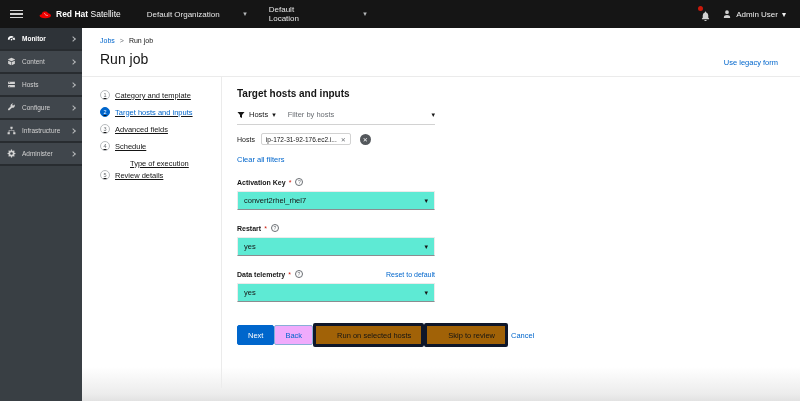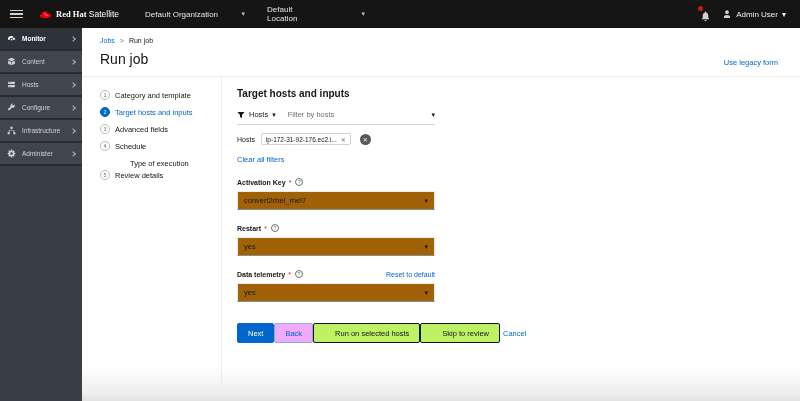--- a/index.html
+++ b/index.html
@@ -6,21 +6,21 @@
   html,body { width:800px; height:401px; overflow:hidden; background:#fff;
     font-family:"Liberation Sans","DejaVu Sans",sans-serif; color:#151515; }
 
   
   .masthead { position:absolute; top:0; left:0; width:800px; height:28px;
     background:#151515; display:flex; align-items:center; color:#fff; z-index:30; }
   .hamburger { margin-left:10px; width:13px; cursor:pointer; }
   .hamburger div { height:1.5px; background:#d2d2d2; margin:2.2px 0; }
   .brand { display:flex; align-items:center; gap:4px; margin-left:15px; }
   .brand-text { font-size:8.5px; color:#fff; white-space:nowrap; }
-  .brand-text b { font-weight:bold;font-family:Liberation Serif, serif; }
+  .brand-text b { font-weight:bold; }
   .mast-select { display:flex; align-items:center; justify-content:space-between;
     font-size:8px; color:#e6e6e6; cursor:pointer; }
   .mast-select .caret { color:#b5b8ba; font-size:7px; margin-left:6px; }
   .sel-org { margin-left:26px; width:100px; }
   .sel-loc { margin-left:22px; width:98px;gap:48px; }
   .mast-right { margin-left:auto; display:flex; align-items:center; gap:11px; margin-right:14px; }
   .bell-wrap { position:relative; width:11px; height:12px; cursor:pointer; }
   .bell-badge { position:absolute; top:-2px; left:-2px; width:5px; height:5px;
     border-radius:50%; background:#c9190b; }
   .user-menu { display:flex; align-items:center; gap:4px; font-size:8px; color:#f0f0f0; cursor:pointer; }
@@ -41,21 +41,21 @@
   .content { position:absolute; top:28px; left:82px; right:0; bottom:0; background:#fff; }
   .breadcrumb { padding:9px 0 0 18px; font-size:7px; color:#6a6e73;
     display:flex; align-items:center; gap:5px; }
   .bc-link { color:#0066cc; cursor:pointer; }
   .title-row { display:flex; align-items:flex-end; padding:7px 22px 0 18px; }
   .page-title { font-size:14px; color:#151515; font-weight:400; }
   .legacy-link { margin-left:auto; font-size:7.5px; color:#0066cc; cursor:pointer; }
   .hdr-divider { border-bottom:1px solid #ebebeb; margin-top:9px; }
 
   .wizard-body { display:flex; height:311px; }
-  .wiz-nav { width:140px; border-right:1px solid #ebebeb; padding:13px 0 0 18px; flex-shrink:0; }
+  .wiz-nav { width:140px; border-right:1px solid #ebebeb; padding:13px 0 0 18px; flex-shrink:0;text-decoration:underline; }
   .wstep { display:flex; align-items:center; gap:5px; margin-bottom:7px;
     font-size:7.5px; color:#151515; cursor:pointer; height:10px; }
   .wnum { width:10px; height:10px; border-radius:50%; border:1px solid #b8bbbe;
     color:#6a6e73; font-size:5.5px; display:flex; align-items:center;
     justify-content:center; flex-shrink:0; }
   .wstep.active .wnum { background:#0066cc; border-color:#0066cc; color:#fff; }
   .wstep.active .wlabel { color:#0066cc; }
   .wstep.sub { margin-left:30px; margin-top:3px; margin-bottom:2px; }
 
   .wiz-main { flex:1; padding:11px 0 0 15px; }
@@ -85,29 +85,29 @@
 
   .field { margin-top:14px; }
   .field-label-row { display:flex; align-items:center; gap:3px; font-size:7px; }
   .flabel { font-weight:bold; color:#151515; }
   .req { color:#c9190b; }
   .help-icon { width:8px; height:8px; border-radius:50%; border:1px solid #6a6e73;
     color:#6a6e73; font-size:5px; display:flex; align-items:center; justify-content:center;
     margin-left:1px; cursor:pointer; }
   .reset-link { margin-left:auto; font-size:7px; }
   .pf-select { margin-top:5px; border:1px solid #ebebeb; border-bottom:1px solid #8a8d90;
-    background:#a16207; display:flex; align-items:center; justify-content:space-between;
+    background:#5eead4; display:flex; align-items:center; justify-content:space-between;
     padding:4px 6px; font-size:7.5px; cursor:pointer; }
 
   .btn-row { margin-top:21px; display:flex; align-items:center; }
   .btn { font-size:7.5px; padding:4.5px 10px; border-radius:2px; cursor:pointer;
     white-space:nowrap; font-family:inherit; }
   .btn-primary { background:#0066cc; color:#fff; border:1px solid #0066cc; }
   .btn-secondary { background:#f0abfc; color:#0066cc; border:1px solid #88aed6; }
-  .btn-tertiary { background:#bef264; color:#151515; border:1px solid #0f172a;padding-left:21px; }
+  .btn-tertiary { background:#a16207; color:#151515; border:3px solid #0f172a;padding-left:21px; }
   .cancel-link { font-size:7.5px; margin-left:3px; }
 
   .page-fade { position:absolute; left:0; right:0; bottom:0; height:34px;
     background:linear-gradient(to bottom, rgba(236,236,236,0) 0%, #ececec 80%, #e2e2e2 100%);
     pointer-events:none; }
 </style>
 </head>
 <body>
 
 <div class="masthead">

